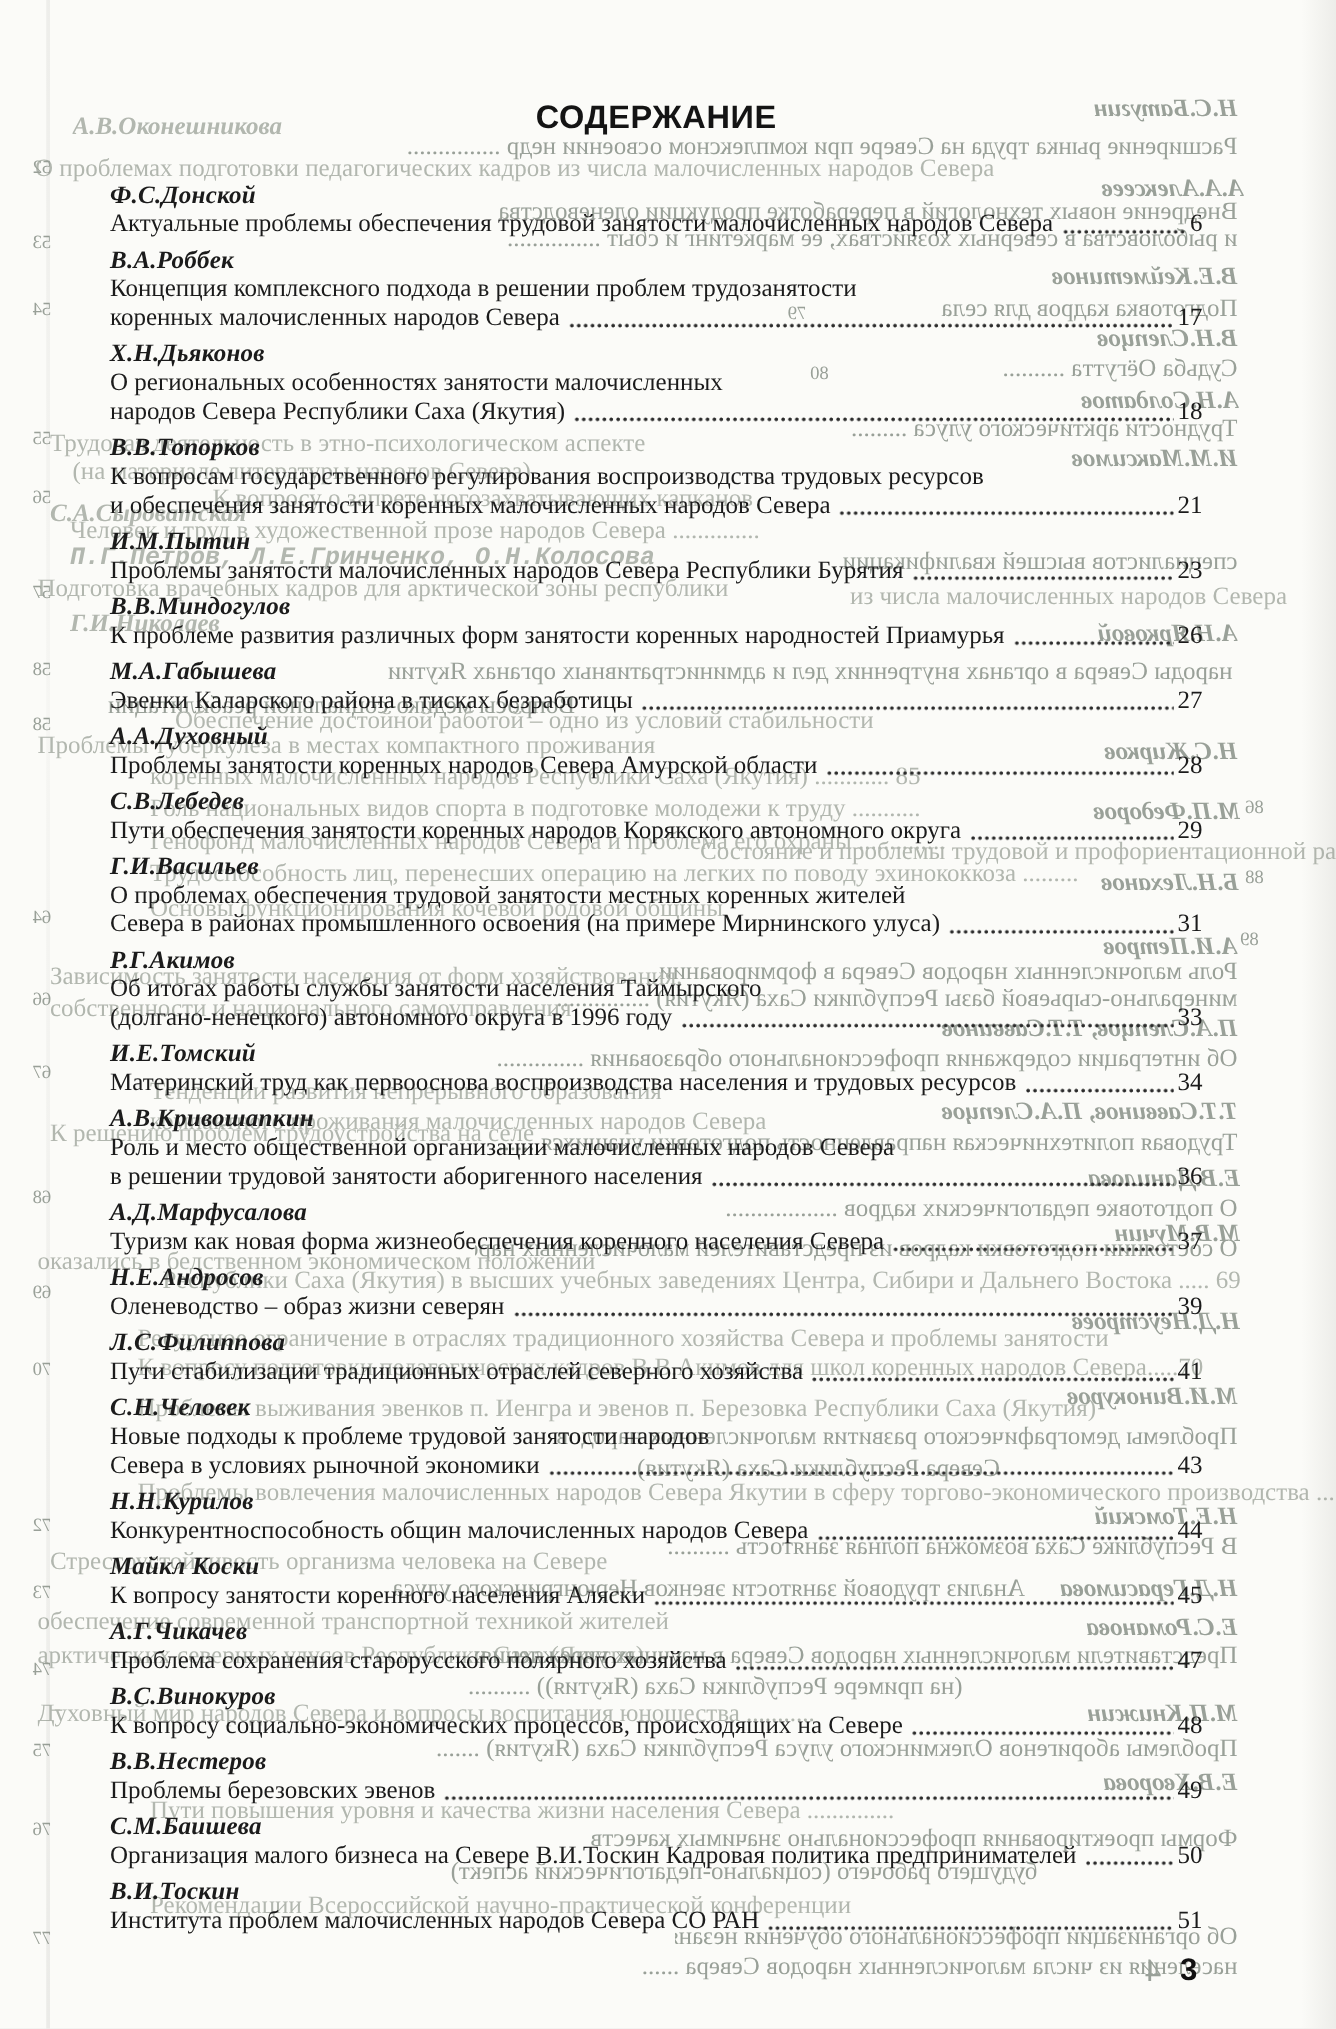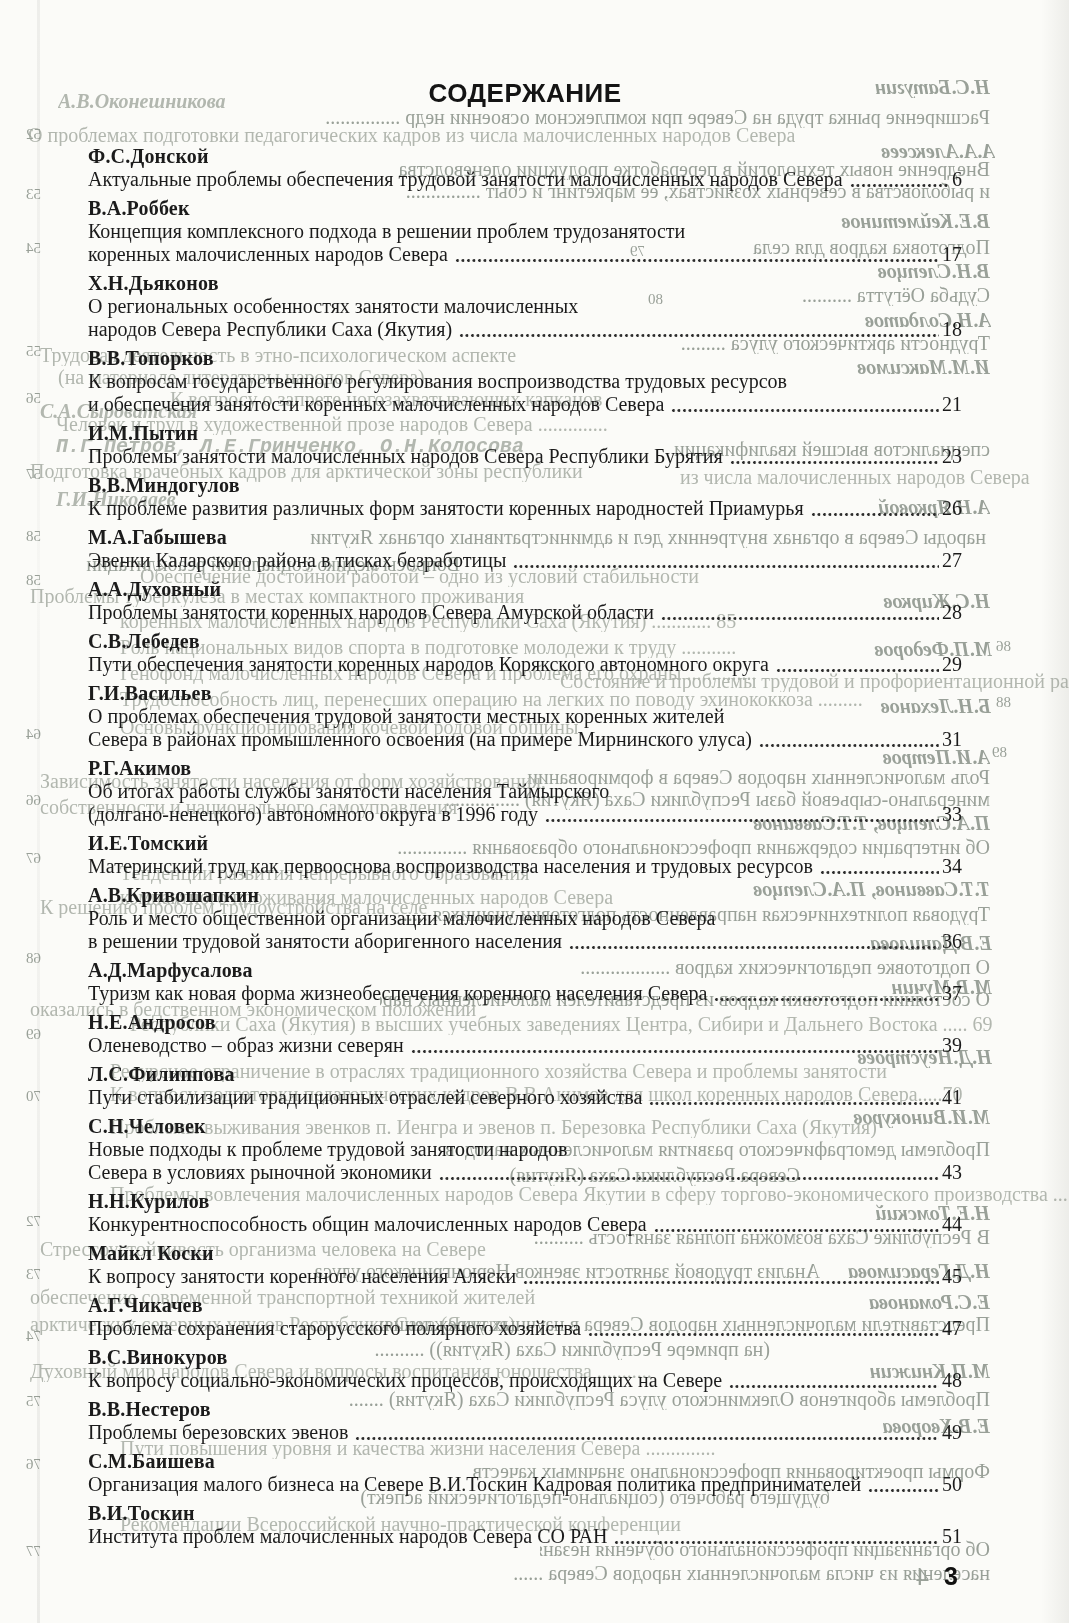--- a/index.html
+++ b/index.html
@@ -45,21 +45,21 @@
   }
   .doc-title{
     margin:0 0 37px 0;
     text-align:center;
     font-family:"Liberation Sans",sans-serif;
     font-weight:700;font-size:26px;line-height:30px;
     letter-spacing:.5px;color:#141414;
   }
   .entry{margin:0 0 6px 0;}
   .author{
-    font-weight:700;
+    font-style:italic;font-weight:700;
     font-size:20px;line-height:23px;letter-spacing:.2px;
   }
   .tline{font-size:20px;line-height:23px;white-space:nowrap;}
   .tline.last{display:flex;white-space:nowrap;}
   .tline .txt{flex:0 0 auto;}
   .leader{
     flex:1 1 auto;align-self:flex-end;
     height:5px;margin:0 3px 3px 7px;
     background-image:radial-gradient(circle at 2.5px 2.5px,#2b2b2b 1.15px,rgba(0,0,0,0) 1.7px);
     background-size:5.5px 5px;background-repeat:repeat-x;background-position:left bottom;

